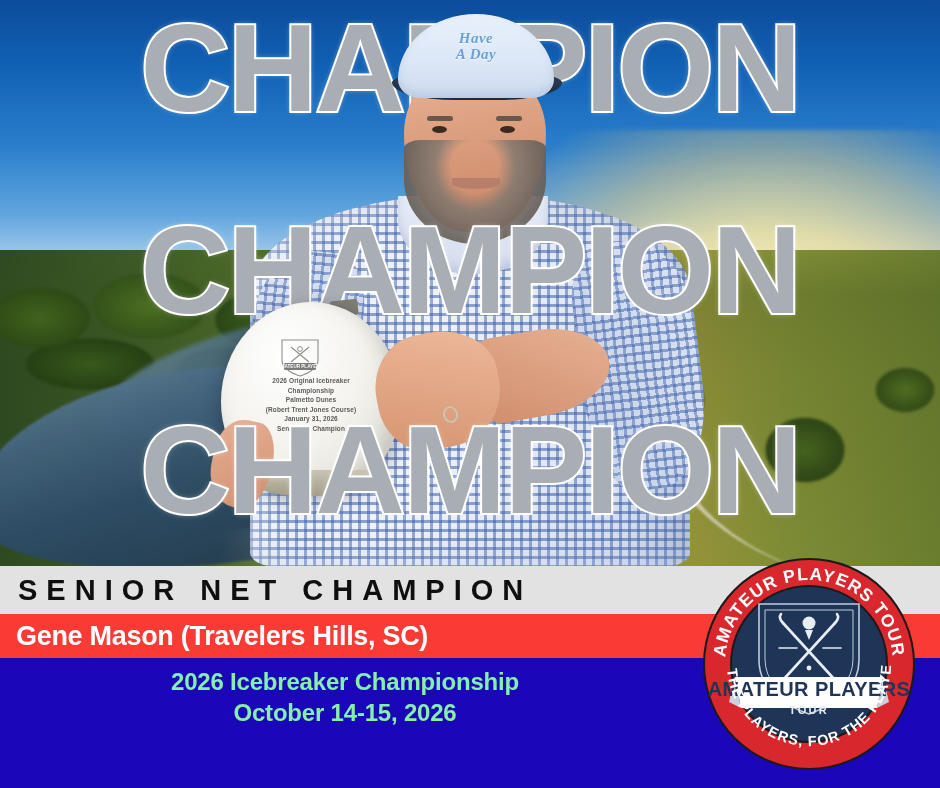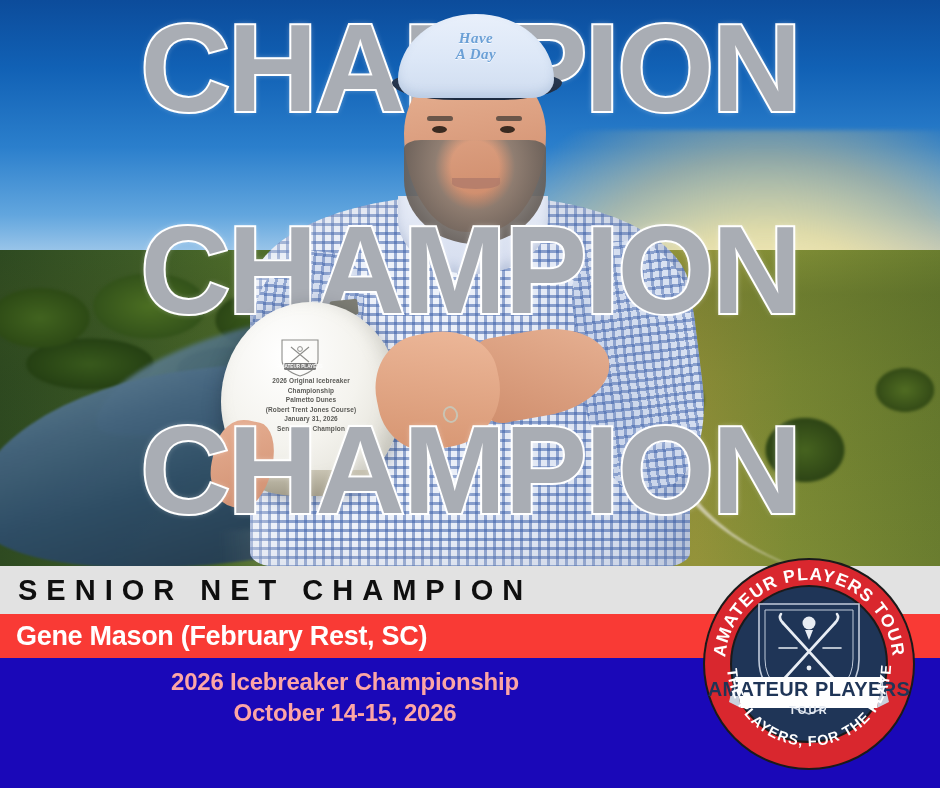--- a/index.html
+++ b/index.html
@@ -267,21 +267,21 @@
     padding-left:16px;
     font-size:27px;font-weight:700;color:#ffffff;letter-spacing:-.3px;
     white-space:nowrap;
   }
   .band-blue{
     position:absolute;left:0;top:658px;width:940px;height:130px;
     background:#1a08b8;
   }
   .blue-lines{
     position:absolute;left:0;top:8px;width:690px;
-    text-align:center;color:#fca5a5;
+    text-align:center;color:#86efac;
     font-size:24px;font-weight:700;line-height:31px;letter-spacing:-.2px;
   }
   .blue-lines div{white-space:nowrap;}
 
   
   .seal{
     position:absolute;left:701px;top:556px;width:216px;height:216px;
   }
 </style>
 </head>
@@ -351,21 +351,21 @@
     <div class="hand-l"></div>
 
     <div class="wm wm3">CHAMPION</div>
   </div>
 
   <div class="band-gray">
     <div class="t">SENIOR NET CHAMPION</div>
   </div>
 
   <div class="band-red">
-    <div class="t">Gene Mason (February Rest, SC)</div>
+    <div class="t">Gene Mason (Travelers Hills, SC)</div>
   </div>
 
   <div class="band-blue">
     <div class="blue-lines">
       <div>2026 Icebreaker Championship</div>
       <div>October 14-15, 2026</div>
     </div>
   </div>
 
   <div class="seal">

